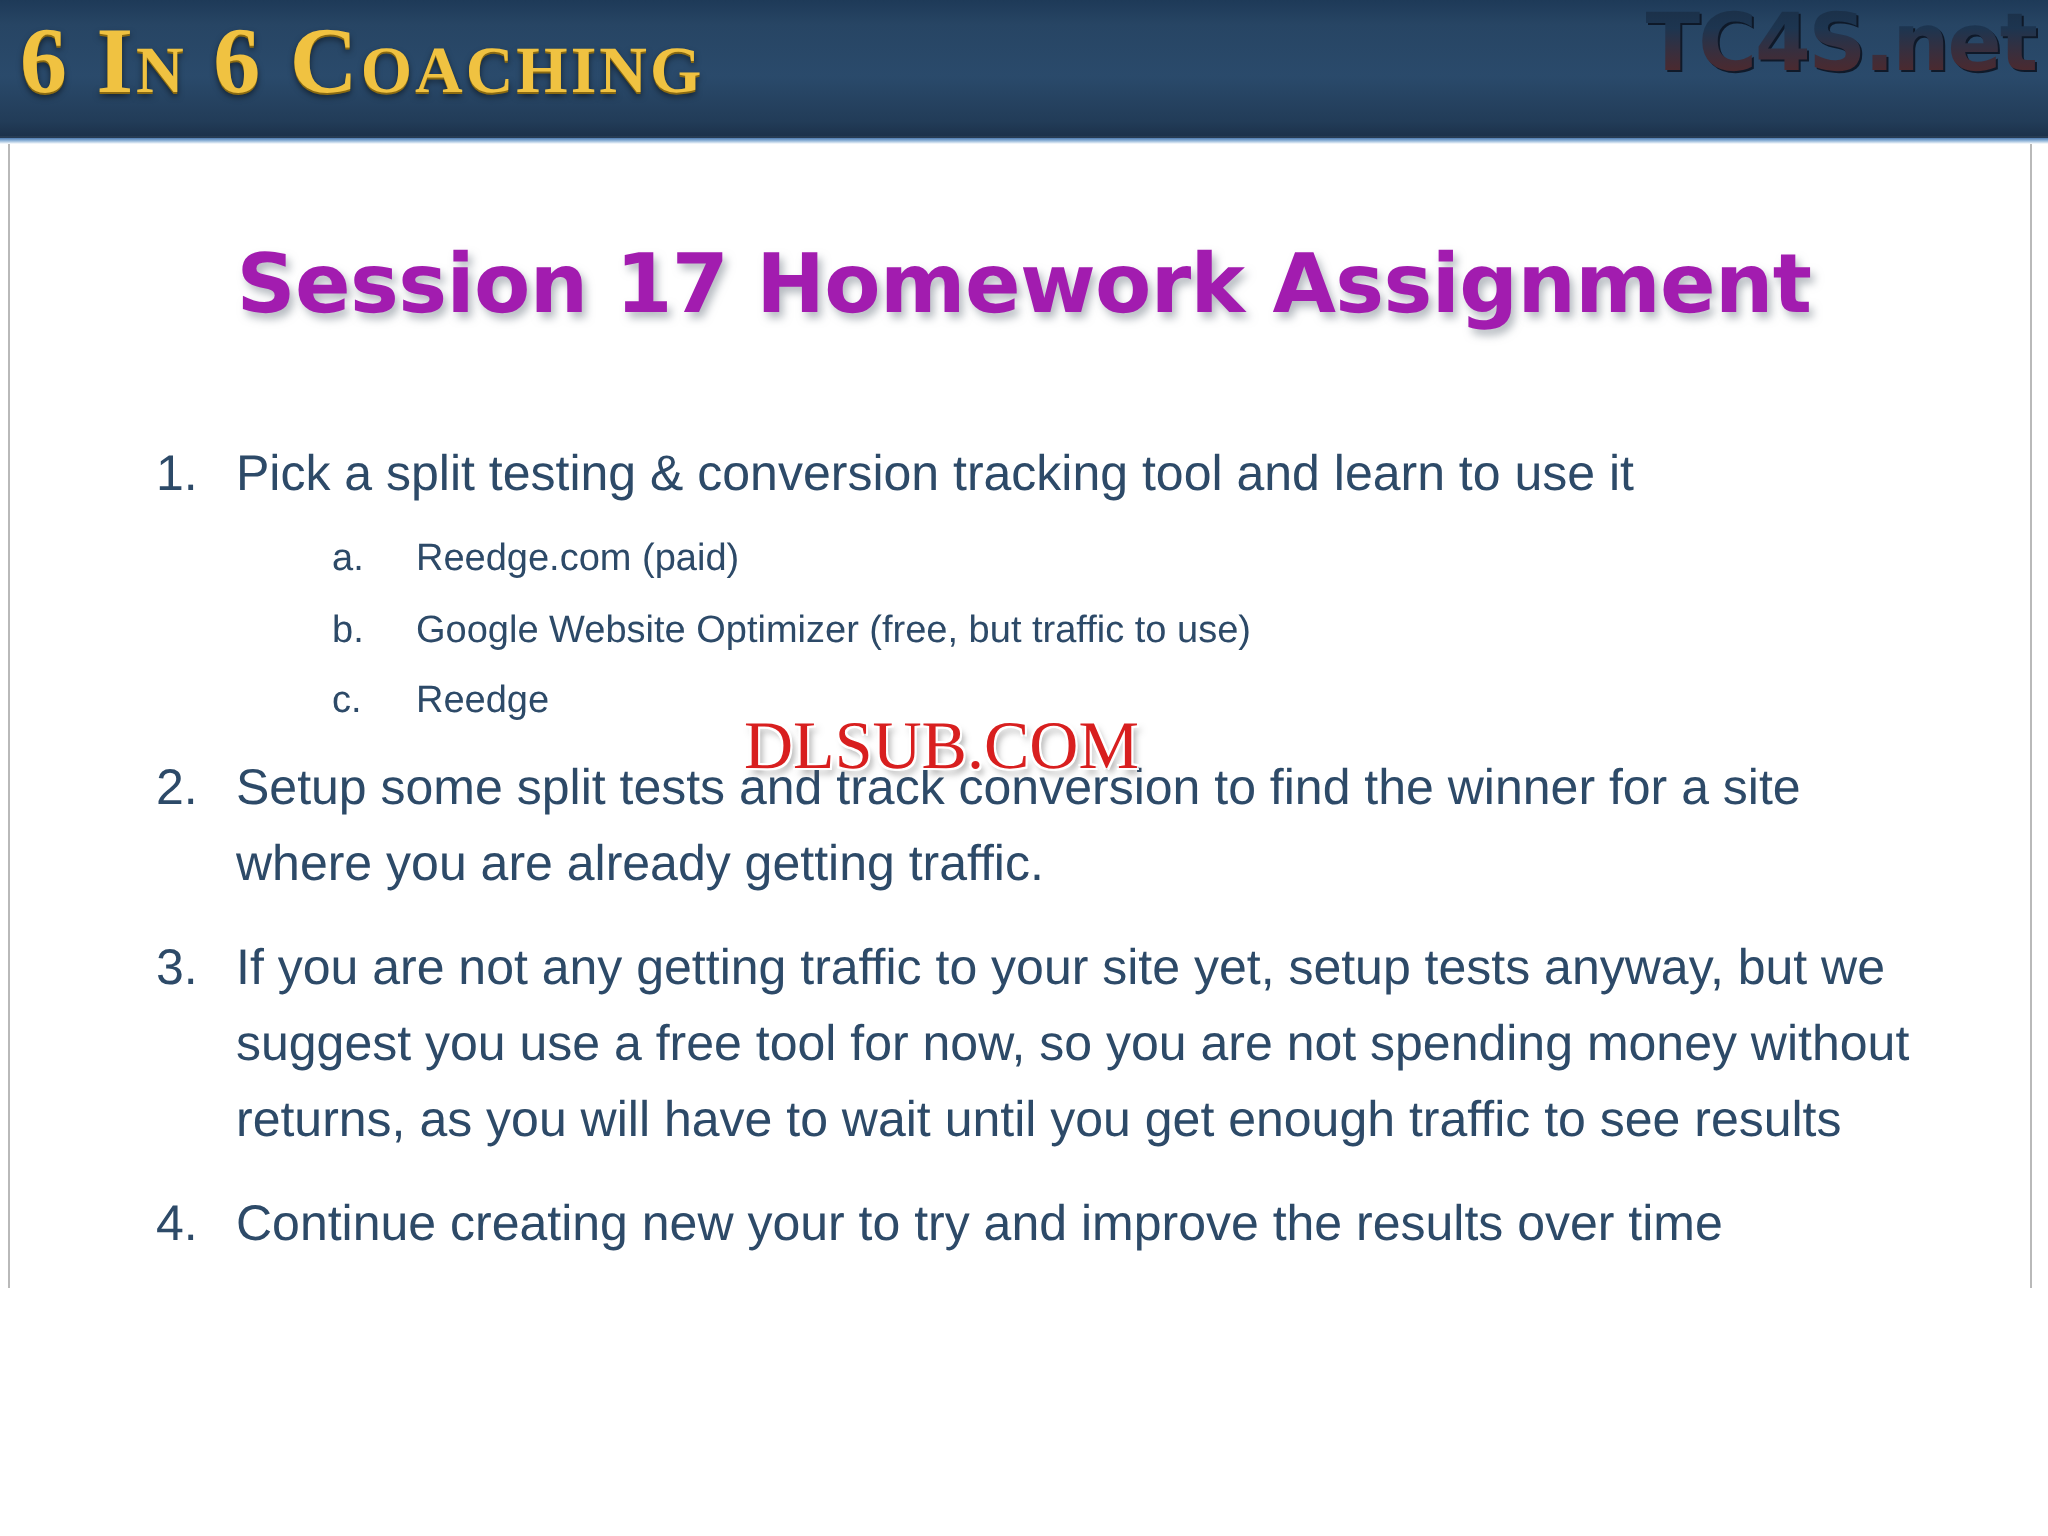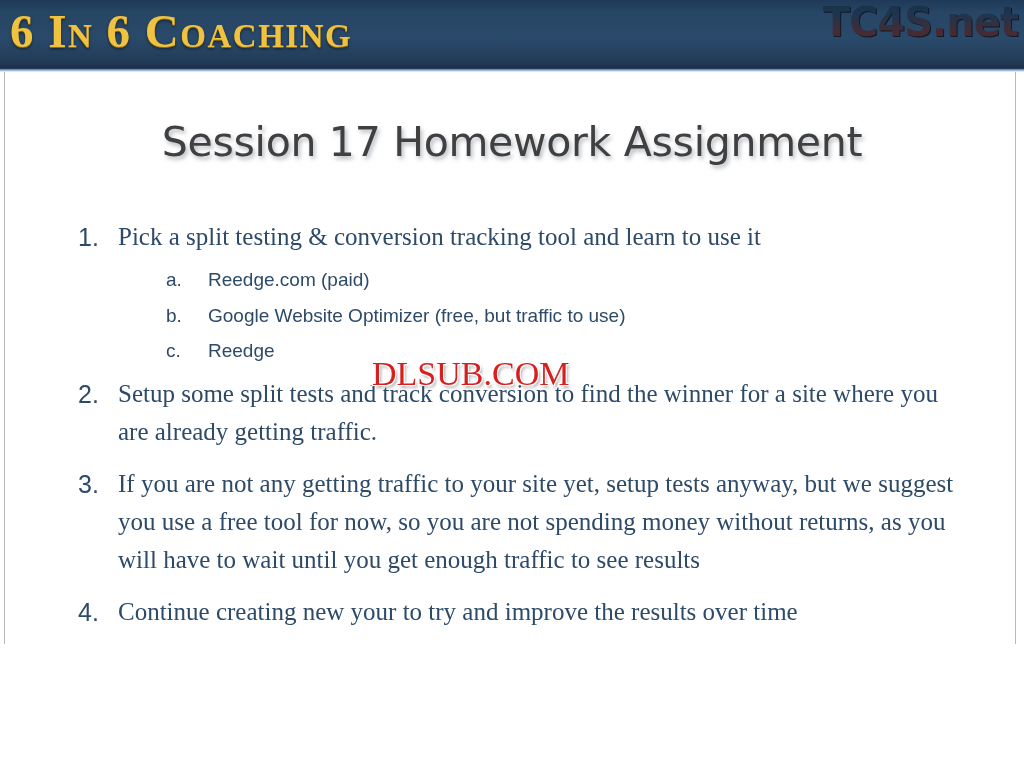--- a/index.html
+++ b/index.html
@@ -105,24 +105,24 @@
   }
 
   
   .slide-title {
     position: absolute;
     left: 0;
     top: 118px;
     width: 1024px;
     text-align: center;
     font-family: "DejaVu Sans", sans-serif;
-    font-weight: 400;
+    font-weight: 700;
     font-size: 41px;
     letter-spacing: -0.3px;
-    color: #404040;
+    color: #a21caf;
     text-shadow: 2px 3px 4px rgba(120,130,140,0.55);
     white-space: nowrap;
   }
 
   
   .content {
     position: absolute;
     left: 74px;
     top: 218px;
     width: 900px;
@@ -139,21 +139,20 @@
   }
   .lvl1 .marker {
     flex: 0 0 44px;
     text-align: left;
     padding-left: 4px;
     box-sizing: border-box;
   }
   .lvl1 .body {
     flex: 1 1 auto;
     max-width: 880px;
-    font-family: Liberation Serif, serif;
   }
 
   .lvl2 {
     display: flex;
     align-items: flex-start;
     font-size: 19px;
     line-height: 1.45;
     margin-left: 92px;
     margin-top: 8px;
     margin-bottom: 8px;

